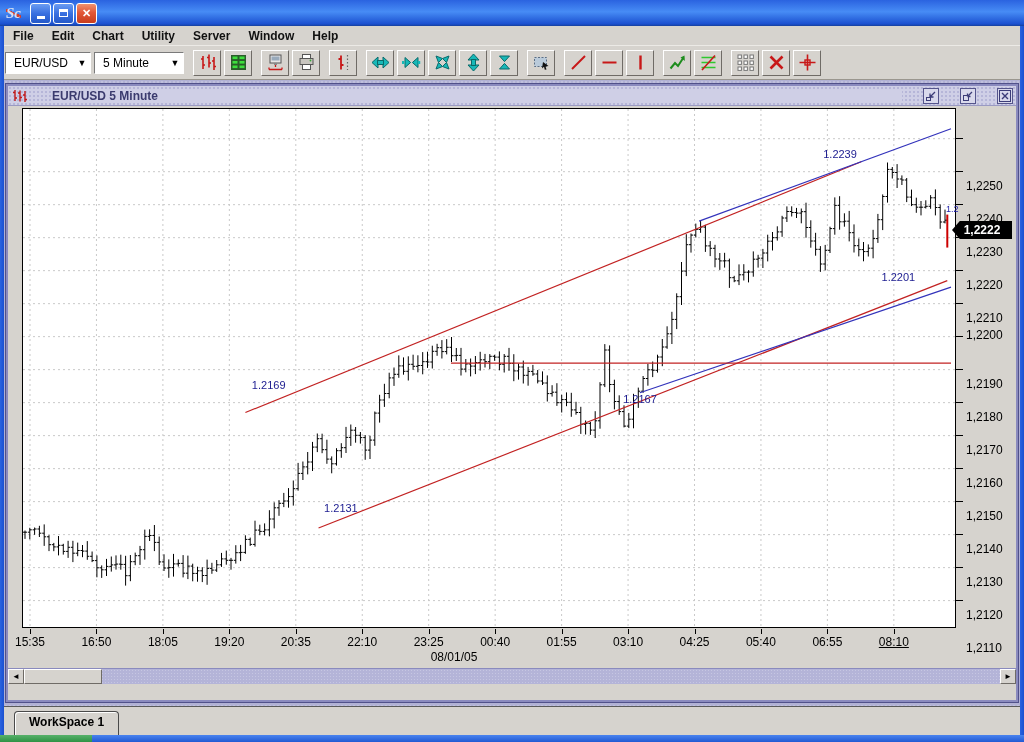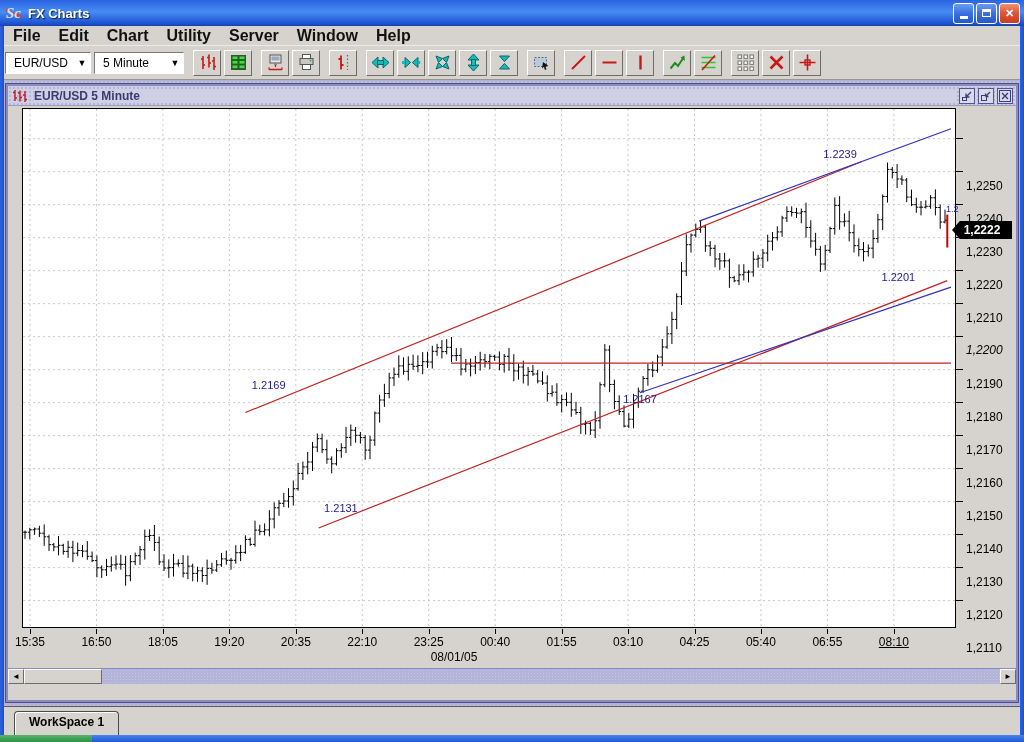--- a/index.html
+++ b/index.html
@@ -16,41 +16,41 @@
   .winbtn { width:21px; height:21px; margin-left:2px; border-radius:3px; border:1px solid #fff;
     display:flex; align-items:center; justify-content:center; color:#fff; font-size:11px; font-weight:bold;
     background:linear-gradient(180deg,#6b9cf2 0%,#3970e0 50%,#2458c8 100%); cursor:default; }
   .winbtn.close { background:linear-gradient(180deg,#f0926f 0%,#e25738 45%,#c83d1d 100%); }
   .glyph-min { width:8px; height:3px; background:#fff; margin-top:9px; }
   .glyph-restore { width:9px; height:8px; border:1px solid #fff; border-top:3px solid #fff; background:transparent; }
 
   
   .menubar { height:20px; background:#d6d3ce; display:flex; align-items:center; padding-left:4px;
     border-bottom:1px solid #eceae6; }
-  .menu-item { padding:2px 9px; font-size:16px; font-weight:bold; color:#111; cursor:default; }
+  .menu-item { padding:2px 9px; font-size:12px; font-weight:bold; color:#111; cursor:default; }
 
   
   .toolbar { height:34px; background:#d6d3ce; display:flex; align-items:center; padding-left:5px; gap:3px;
     border-bottom:1px solid #9a968e; }
   .combo { height:22px; background:#fff; border:1px solid; border-color:#7a7a7a #fff #fff #7a7a7a;
     display:flex; align-items:center; font-size:12px; padding-left:8px; position:relative; }
   .combo .val { flex:1; }
   .combo .arrow { width:16px; text-align:center; font-size:9px; color:#000; }
   .tbtn { width:28px; height:26px; background:#d6d3ce; border:1px solid; border-color:#fff #6f6b66 #6f6b66 #fff;
     display:flex; align-items:center; justify-content:center; cursor:default; }
   .gap { width:3px; }
 
   
   .mdi { position:absolute; top:80px; left:4px; width:1016px; height:626px; background:#b1b1d4;
     background-image:radial-gradient(#bfbfdc 1px, transparent 1px); background-size:4px 4px; }
   .child { position:absolute; top:4px; left:2px; width:1012px; height:618px;
     border:2px solid #8a8abe; outline:1px solid #51518a; background:#d6d3ce; }
   .child-title { height:20px; background:#ccccе5; background-color:#cfcfe6;
     background-image:radial-gradient(#b6b6d8 1px, transparent 1px); background-size:4px 4px;
-    display:flex; align-items:center; padding:0 3px; border-bottom:1px solid #9a9ac2; }
+    display:flex; align-items:center; padding:0 3px; border-bottom:1px solid #9a9ac2;gap:18px; }
   .child-title .ttl { font-size:12px; font-weight:bold; color:#3b3b6e; margin-left:5px; flex:1;
     background:#cfcfe6; padding:0 6px 0 0; }
   .cbtn { width:16px; height:16px; margin-left:3px; border:1px solid #55558c; background:#d9d9ec;
     display:flex; align-items:center; justify-content:center; }
 
   
   .chart-content { position:relative; width:1008px; height:594px; background:#d6d3ce; }
   .chart-header { height:16px; display:flex; font-size:12px; color:#000; padding:1px 60px 0 24px; }
   .chart-header .right { margin-left:auto; white-space:pre; }
   .neg { color:#cc0000; }
@@ -88,21 +88,20 @@
   .side { position:absolute; top:26px; width:4px; height:709px; background:linear-gradient(90deg,#2a63e0,#1b50d0); }
   svg text { font-family:"Liberation Sans", sans-serif; }
 </style>
 </head>
 <body>
 
 <div id="app">
 
   <div class="titlebar">
     <span class="app-logo">Sc</span>
-    <span class="app-title">FX Charts</span>
     <div class="winbtn">
         <span class="glyph-min"></span>
       </div>
     <div class="winbtn">
         <span class="glyph-restore"></span>
       </div>
     <div class="winbtn close">
         <span>✕</span>
       </div>
   </div>
@@ -360,21 +359,21 @@
             <div class="ylab" style="top: 24.6943px;">1,2250</div>
             <div class="ytick" style="top: 64.6879px;"></div>
             <div class="ylab" style="top: 57.6879px;">1,2240</div>
             <div class="ytick" style="top: 97.6815px;"></div>
             <div class="ylab" style="top: 90.6815px;">1,2230</div>
             <div class="ytick" style="top: 130.675px;"></div>
             <div class="ylab" style="top: 123.675px;">1,2220</div>
             <div class="ytick" style="top: 163.669px;"></div>
             <div class="ylab" style="top: 156.669px;">1,2210</div>
             <div class="ytick" style="top: 196.662px;"></div>
-            <div class="ylab" style="top: 189px; font-style: italic;">1,2200</div>
+            <div class="ylab" style="top: 174px;">1,2200</div>
             <div class="ytick" style="top: 229.656px;"></div>
             <div class="ylab" style="top: 222.656px;">1,2190</div>
             <div class="ytick" style="top: 262.65px;"></div>
             <div class="ylab" style="top: 255.65px;">1,2180</div>
             <div class="ytick" style="top: 295.643px;"></div>
             <div class="ylab" style="top: 288.643px;">1,2170</div>
             <div class="ytick" style="top: 328.637px;"></div>
             <div class="ylab" style="top: 321.637px;">1,2160</div>
             <div class="ytick" style="top: 361.631px;"></div>
             <div class="ylab" style="top: 354.631px;">1,2150</div>

